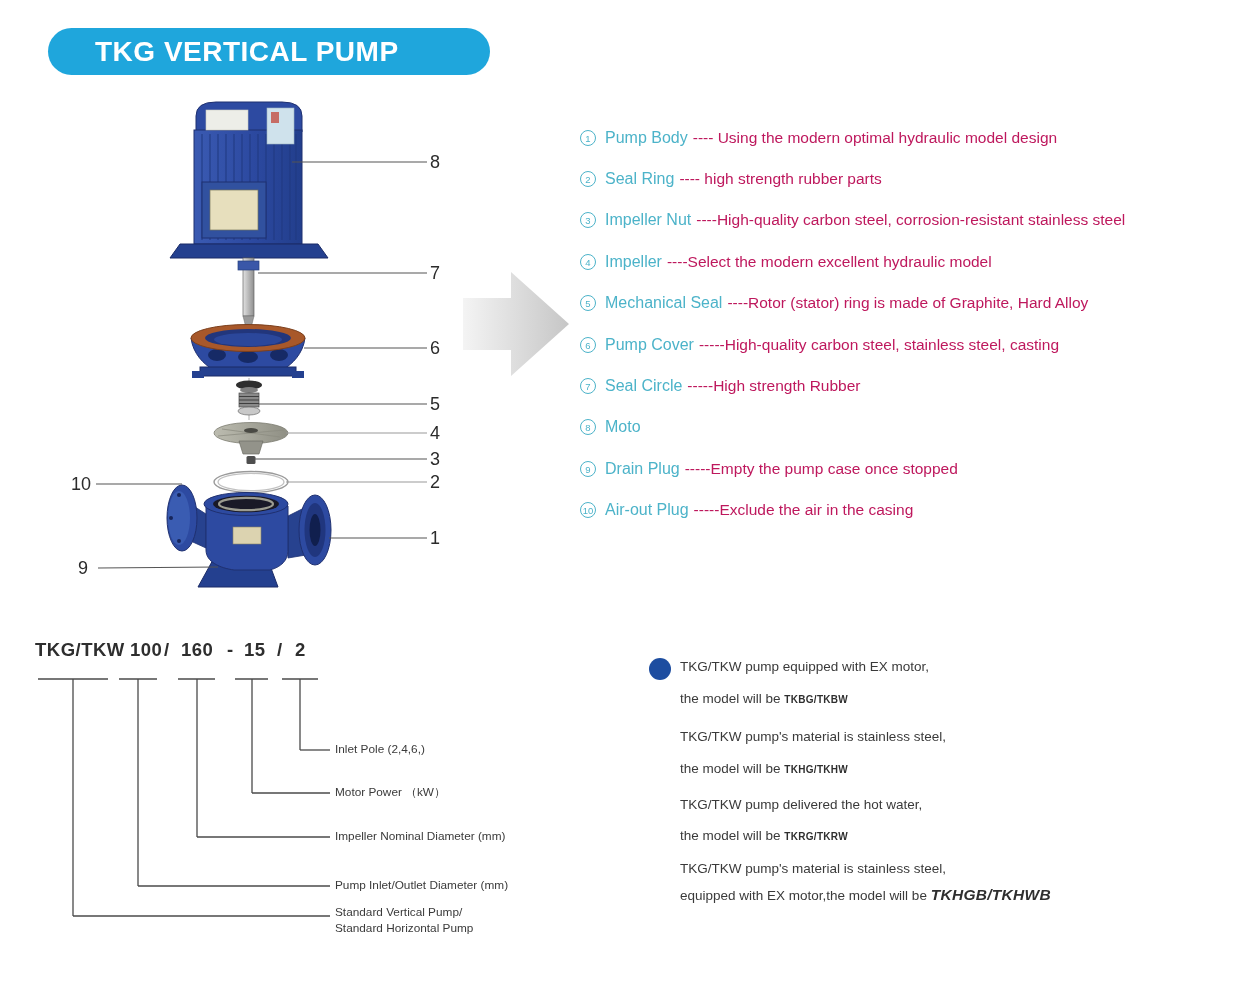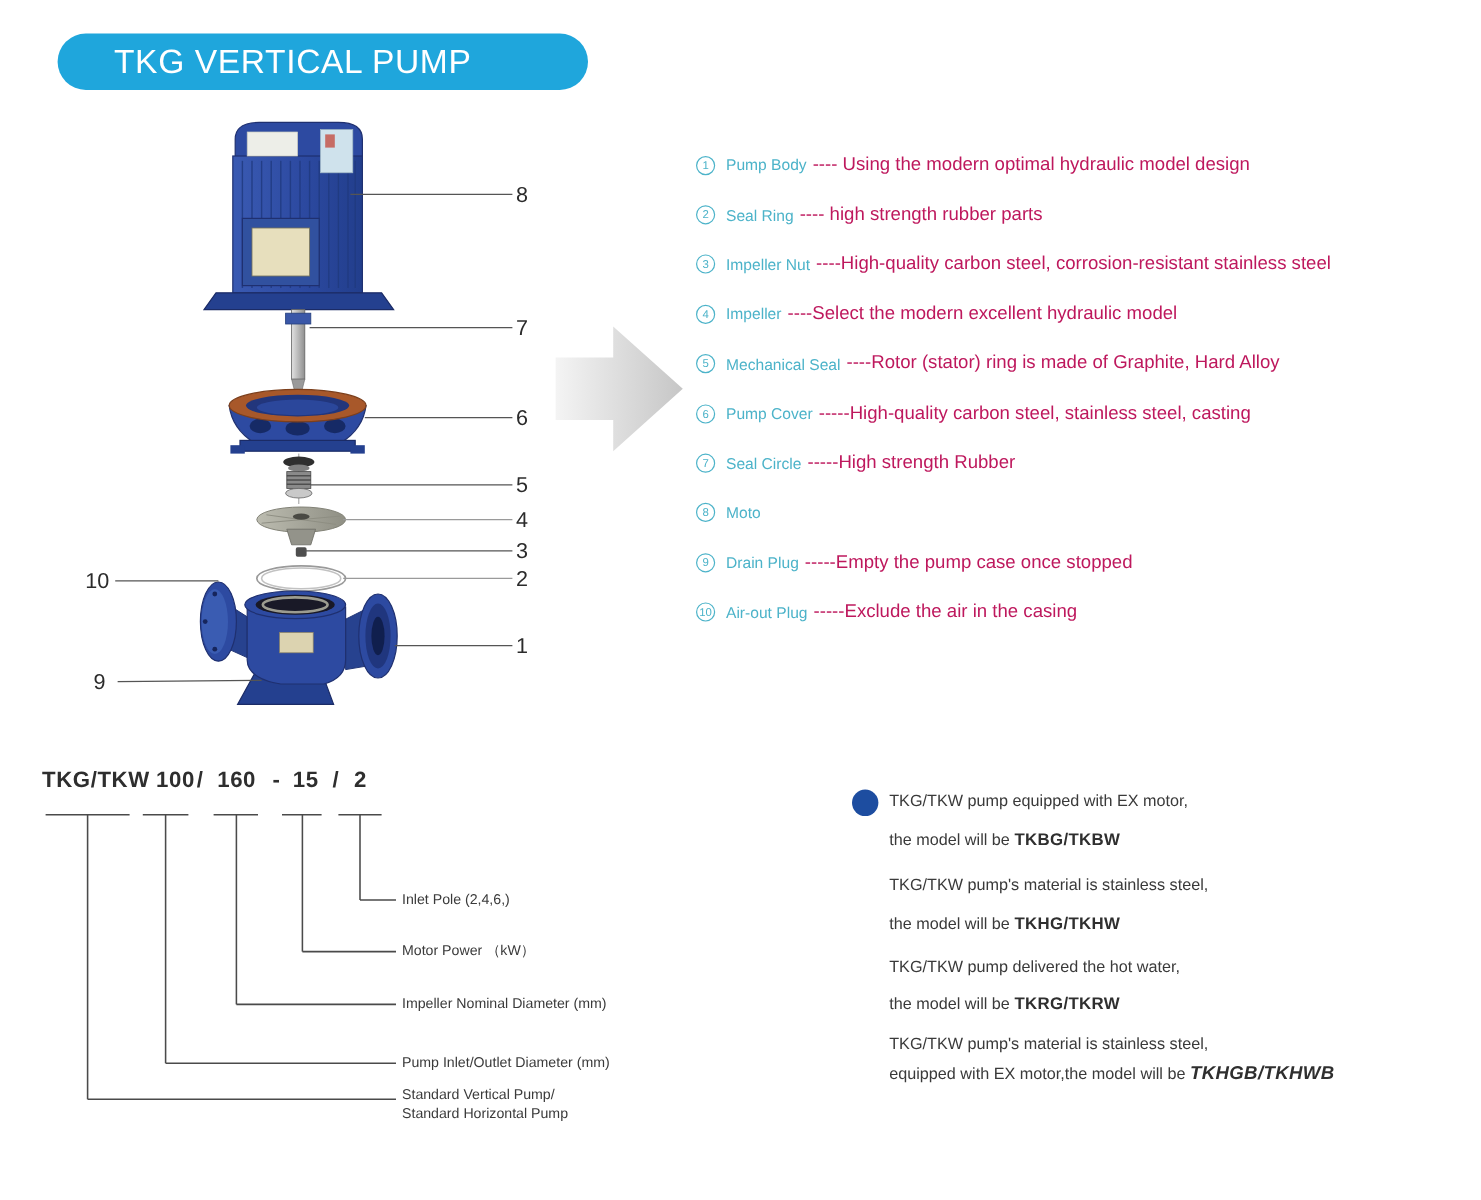--- a/index.html
+++ b/index.html
@@ -3,50 +3,50 @@
 <meta charset="utf-8">
 <title>TKG Vertical Pump</title>
 <style>
   html,body{margin:0;padding:0;background:#fff;}
   .page{position:relative;width:1234px;height:1000px;background:#ffffff;overflow:hidden;
         font-family:"Liberation Sans",sans-serif;}
 
   
   .banner{position:absolute;left:48px;top:28px;width:442px;height:47px;background:#1fa6dc;
           border-radius:24px;display:flex;align-items:center;padding-left:47px;box-sizing:border-box;}
-  .banner span{color:#ffffff;font-size:28px;font-weight:normal;letter-spacing:.5px;}
+  .banner span{color:#ffffff;font-size:28px;font-weight:bold;letter-spacing:.5px;}
 
   
   .figure{position:absolute;left:30px;top:90px;width:440px;height:510px;}
   .figure svg{position:absolute;left:0;top:0;}
   .co{position:absolute;font-size:18px;color:#2b2b2b;width:28px;line-height:20px;}
   .co.center{text-align:center;}
 
   .arrow-svg{position:absolute;left:455px;top:258px;}
 
   
   .parts{position:absolute;left:580px;top:117px;width:654px;}
   .part-row{display:flex;align-items:center;height:41.4px;white-space:nowrap;}
   .pnum{flex:0 0 16px;width:16px;height:16px;border:1px solid #4cb3c9;border-radius:50%;
         color:#4cb3c9;font-size:9.5px;line-height:15px;text-align:center;margin-right:9px;
         box-sizing:border-box;}
-  .pname{color:#4cb3c9;font-size:13px;margin-right:5px;}
+  .pname{color:#4cb3c9;font-size:16px;margin-right:5px;}
   .pdesc{color:#be185d;font-size:15.5px;}
 
   
   .model{position:absolute;left:30px;top:635px;width:580px;height:330px;}
   .model svg{position:absolute;left:0;top:0;}
   .seg{position:absolute;top:4px;font-size:18.5px;font-weight:bold;color:#2e2e2e;letter-spacing:.5px;}
   .mlabel{position:absolute;font-size:11.8px;color:#3a3a3a;white-space:nowrap;}
 
   
-  .notes{position:absolute;left:710px;top:650px;width:500px;height:280px;text-align:center;}
+  .notes{position:absolute;left:649px;top:650px;width:500px;height:280px;text-align:center;}
   .bullet{position:absolute;left:0;top:8px;width:22px;height:22px;border-radius:50%;background:#1d4da0;}
   .nline{position:absolute;left:31px;font-size:13.5px;color:#3a3a3a;white-space:nowrap;}
-  .nline b{font-size:14px;letter-spacing:.3px;color:#2f2f2f;}
+  .nline b{font-size:10px;letter-spacing:.3px;color:#2f2f2f;}
   .nline.big b{font-size:15.5px;font-style:italic;}
 </style>
 </head>
 <body>
 
 <div class="page">
 
   <div class="banner">
     <span>TKG VERTICAL PUMP</span>
   </div>

